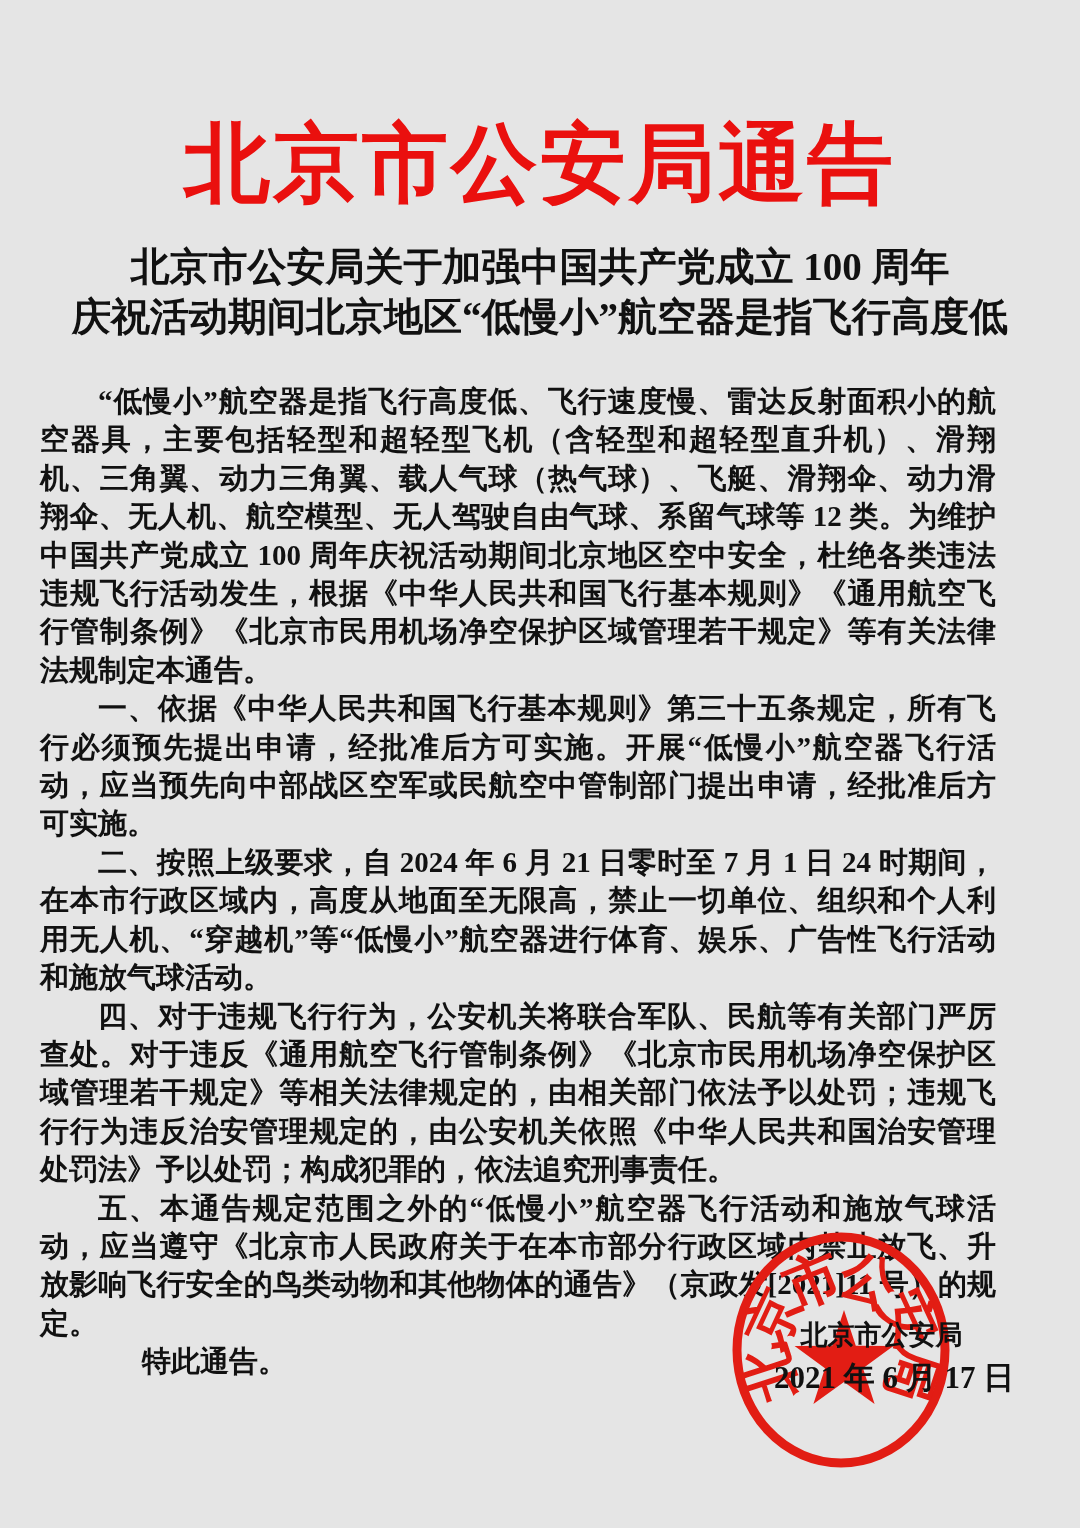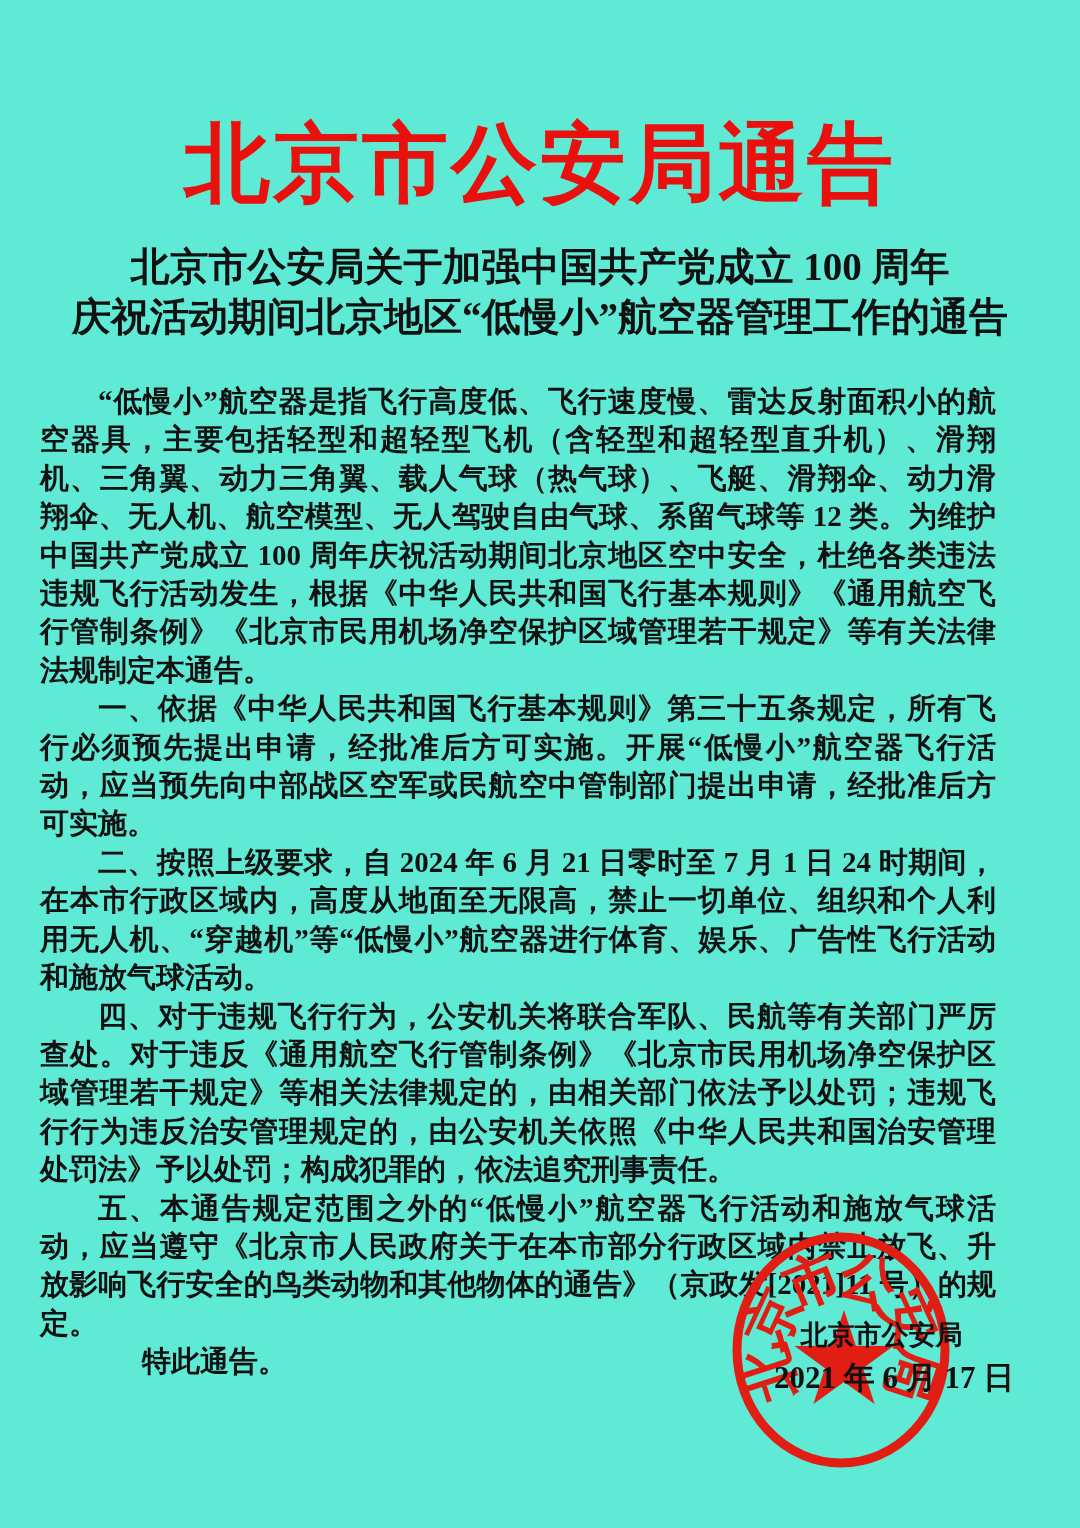--- a/index.html
+++ b/index.html
@@ -5,21 +5,21 @@
   html, body {
     margin: 0;
     padding: 0;
     background: #ffffff;
   }
   .page {
     position: relative;
     width: 1080px;
     height: 1528px;
     margin: 0 auto;
-    background: #5eead4;
+    background: #e5e5e5;
     overflow: hidden;
     font-family: "Liberation Serif", "DejaVu Serif", serif;
     color: #111111;
   }
   .main-title {
     margin: 0;
     padding-top: 112px;
     text-align: center;
     font-size: 86px;
     line-height: 104px;
@@ -97,21 +97,21 @@
 </style>
 </head>
 <body>
 
 <div class="page">
 
   <h1 class="main-title">北京市公安局通告</h1>
 
   <div class="subtitle">
     <div>北京市公安局关于加强中国共产党成立 100 周年</div>
-    <div>庆祝活动期间北京地区“低慢小”航空器管理工作的通告</div>
+    <div>庆祝活动期间北京地区“低慢小”航空器是指飞行高度低</div>
   </div>
 
   <div class="body-text">
     <p>“低慢小”航空器是指飞行高度低、飞行速度慢、雷达反射面积小的航空器具，主要包括轻型和超轻型飞机（含轻型和超轻型直升机）、滑翔机、三角翼、动力三角翼、载人气球（热气球）、飞艇、滑翔伞、动力滑翔伞、无人机、航空模型、无人驾驶自由气球、系留气球等 12 类。为维护中国共产党成立 100 周年庆祝活动期间北京地区空中安全，杜绝各类违法违规飞行活动发生，根据《中华人民共和国飞行基本规则》《通用航空飞行管制条例》《北京市民用机场净空保护区域管理若干规定》等有关法律法规制定本通告。</p>
     <p>一、依据《中华人民共和国飞行基本规则》第三十五条规定，所有飞行必须预先提出申请，经批准后方可实施。开展“低慢小”航空器飞行活动，应当预先向中部战区空军或民航空中管制部门提出申请，经批准后方可实施。</p>
     <p>二、按照上级要求，自 2024 年 6 月 21 日零时至 7 月 1 日 24 时期间，在本市行政区域内，高度从地面至无限高，禁止一切单位、组织和个人利用无人机、“穿越机”等“低慢小”航空器进行体育、娱乐、广告性飞行活动和施放气球活动。</p>
     <p>四、对于违规飞行行为，公安机关将联合军队、民航等有关部门严厉查处。对于违反《通用航空飞行管制条例》《北京市民用机场净空保护区域管理若干规定》等相关法律规定的，由相关部门依法予以处罚；违规飞行行为违反治安管理规定的，由公安机关依照《中华人民共和国治安管理处罚法》予以处罚；构成犯罪的，依法追究刑事责任。</p>
     <p>五、本通告规定范围之外的“低慢小”航空器飞行活动和施放气球活动，应当遵守《北京市人民政府关于在本市部分行政区域内禁止放飞、升放影响飞行安全的鸟类动物和其他物体的通告》（京政发[2021]11 号）的规定。</p>
   </div>
 

